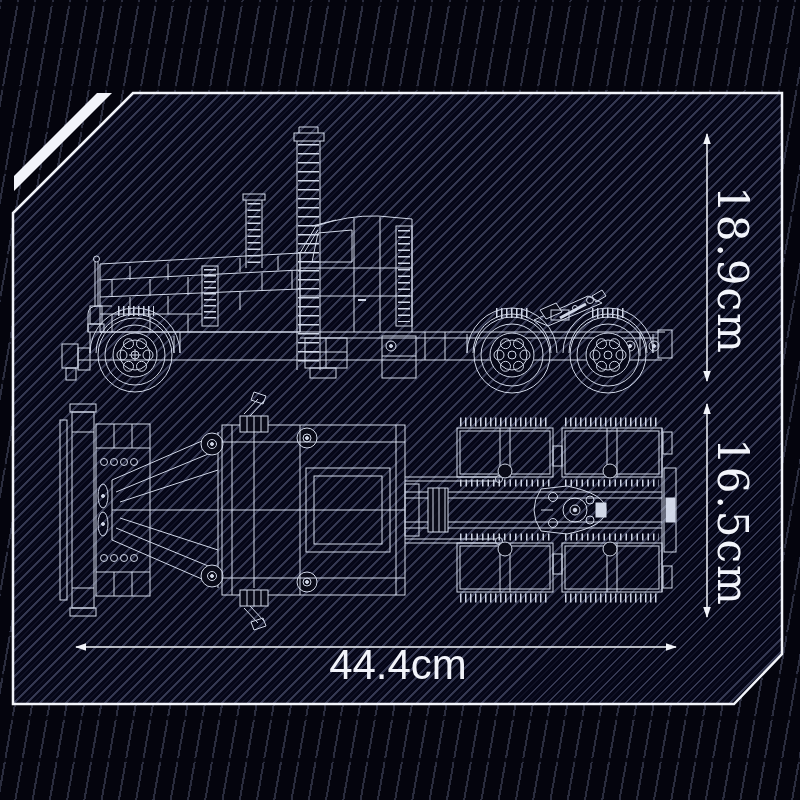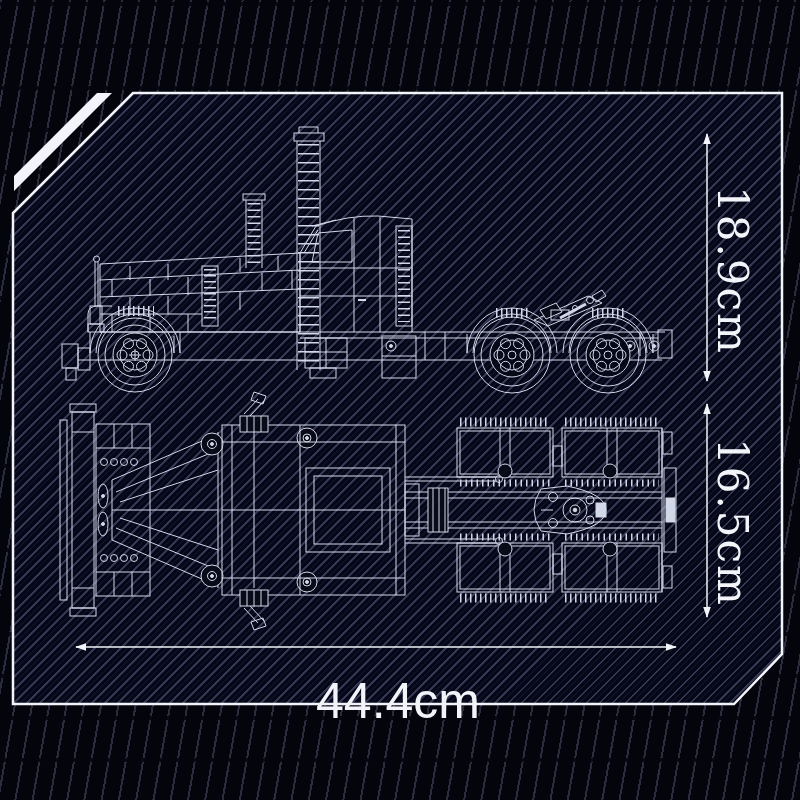--- a/index.html
+++ b/index.html
@@ -20,21 +20,21 @@
     clip-path:polygon(133px 93px,782px 93px,782px 654px,734px 704px,13px 704px,13px 213px);
   }
   svg.scene{position:absolute;left:0;top:0;}
   .dim-label-v{
     position:absolute;writing-mode:vertical-rl;
     font-family:"DejaVu Serif","Liberation Serif",serif;
     font-size:42px;color:#f2f4fa;letter-spacing:2px;line-height:1;
   }
   .dim-label-h{
     position:absolute;left:298px;top:644px;width:200px;text-align:center;
-    font-family:"Liberation Sans",sans-serif;font-size:50px;color:#f2f4fa;line-height:1;margin-top:32px;
+    font-family:"Liberation Sans",sans-serif;font-size:42px;color:#f2f4fa;line-height:1;
   }
 </style>
 </head>
 <body>
 
 <div class="panel"></div>
 
 <svg class="scene" width="800" height="800" viewBox="0 0 800 800">
   <defs>
     <marker id="arw" viewBox="0 0 10 8" refX="9.2" refY="4" markerWidth="11" markerHeight="9" orient="auto-start-reverse" markerUnits="userSpaceOnUse">

